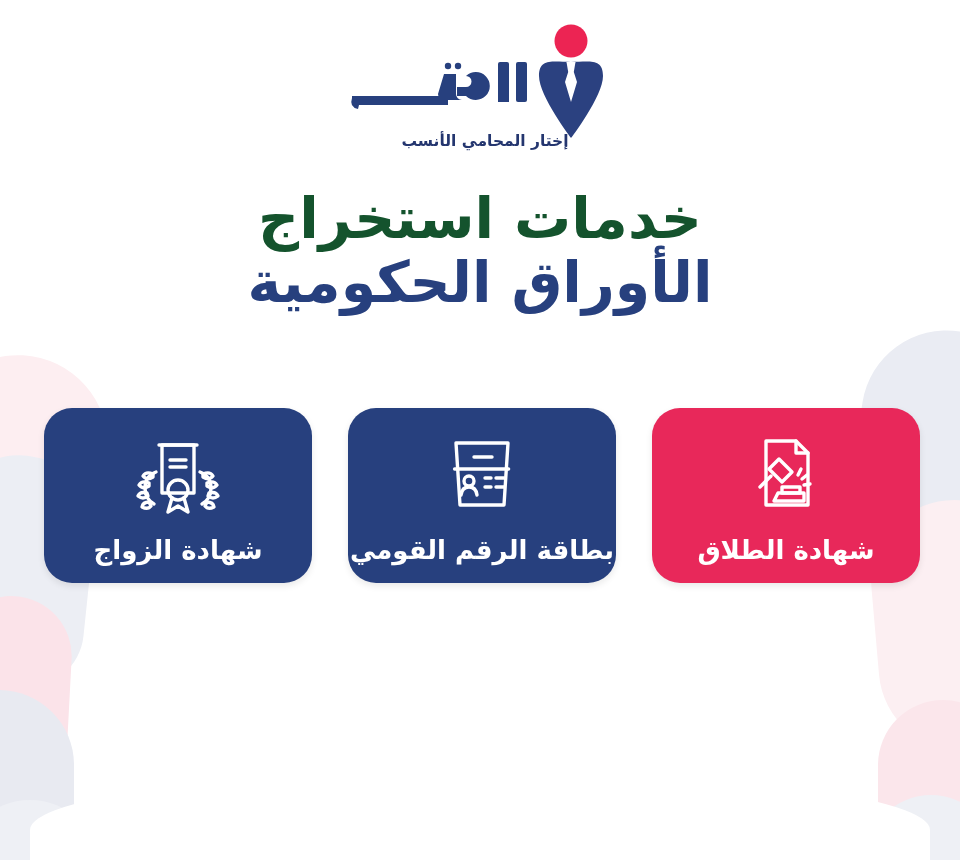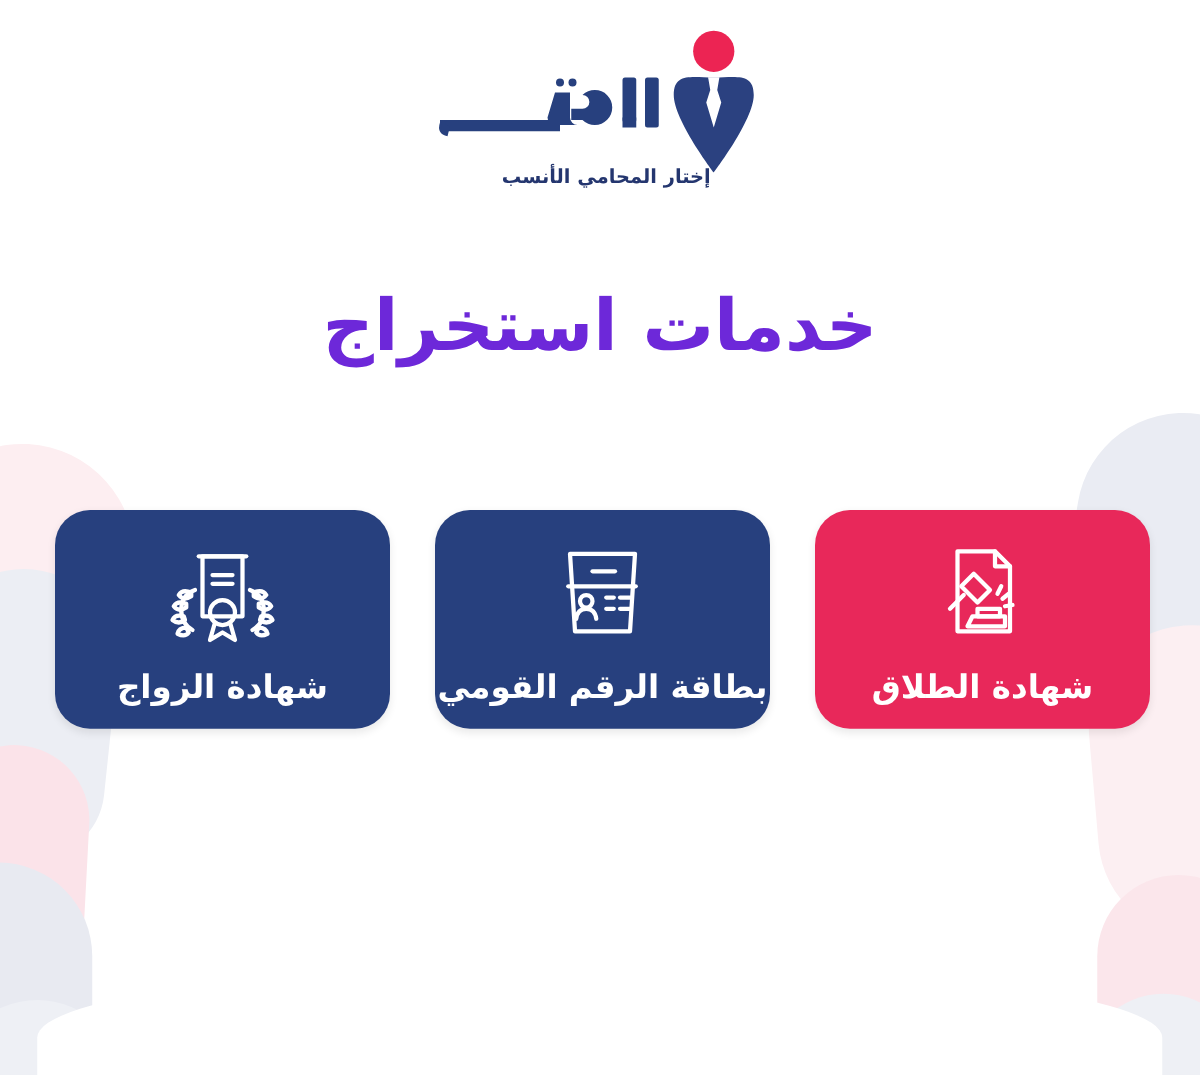--- a/index.html
+++ b/index.html
@@ -152,21 +152,21 @@
     text-align: center;
     direction: rtl;
     line-height: 1.13;
   }
   #headline .line {
     display: block;
     font-weight: 800;
     font-size: 57px;
     letter-spacing: -0.5px;
   }
-  #headline-line-1 { color: #6d28d9; margin-top: 43px; }
+  #headline-line-1 { color: #14532d; }
   #headline-line-2 { color: #27407e; }
 
   
   #cards {
     position: absolute;
     left: 44px;
     top: 408px;
     width: 876px;
     display: grid;
     grid-template-columns: repeat(3, 268px);
@@ -260,20 +260,21 @@
           </g>
         </svg>
       </div>
 
       <div id="logo-tagline">إختار المحامي الأنسب</div>
     </div>
   </div>
 
   <h1 id="headline">
     <span class="line" id="headline-line-1">خدمات استخراج</span>
+    <span class="line" id="headline-line-2">الأوراق الحكومية</span>
   </h1>
 
   <div id="cards">
 
     <div class="card navy">
       <div class="card-icon">
         <svg viewBox="0 0 104 92" width="104" height="92" fill="none" stroke="#ffffff" stroke-width="3.4" stroke-linecap="round" stroke-linejoin="round">
 
           <path d="M36 16 h32 v48 h-32 z"></path>
           <path d="M33 16 h38"></path>

